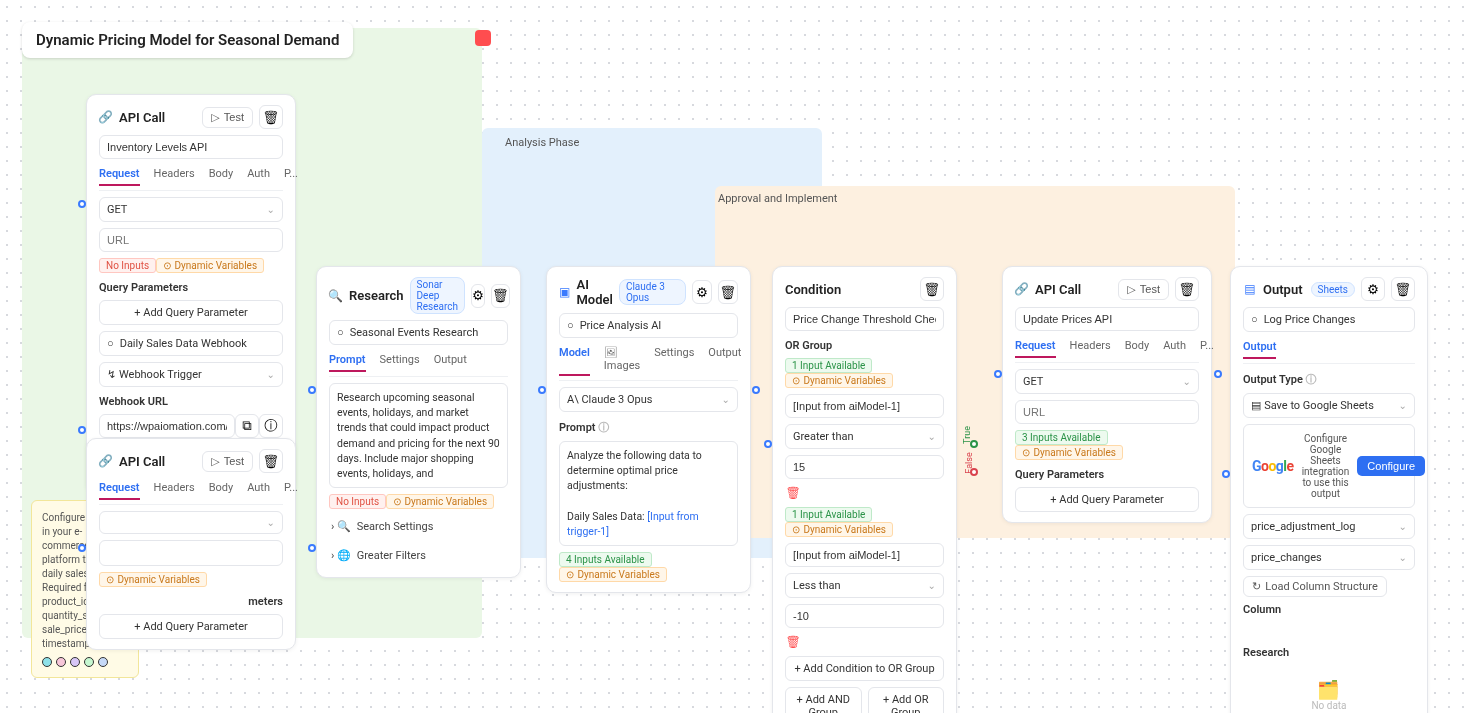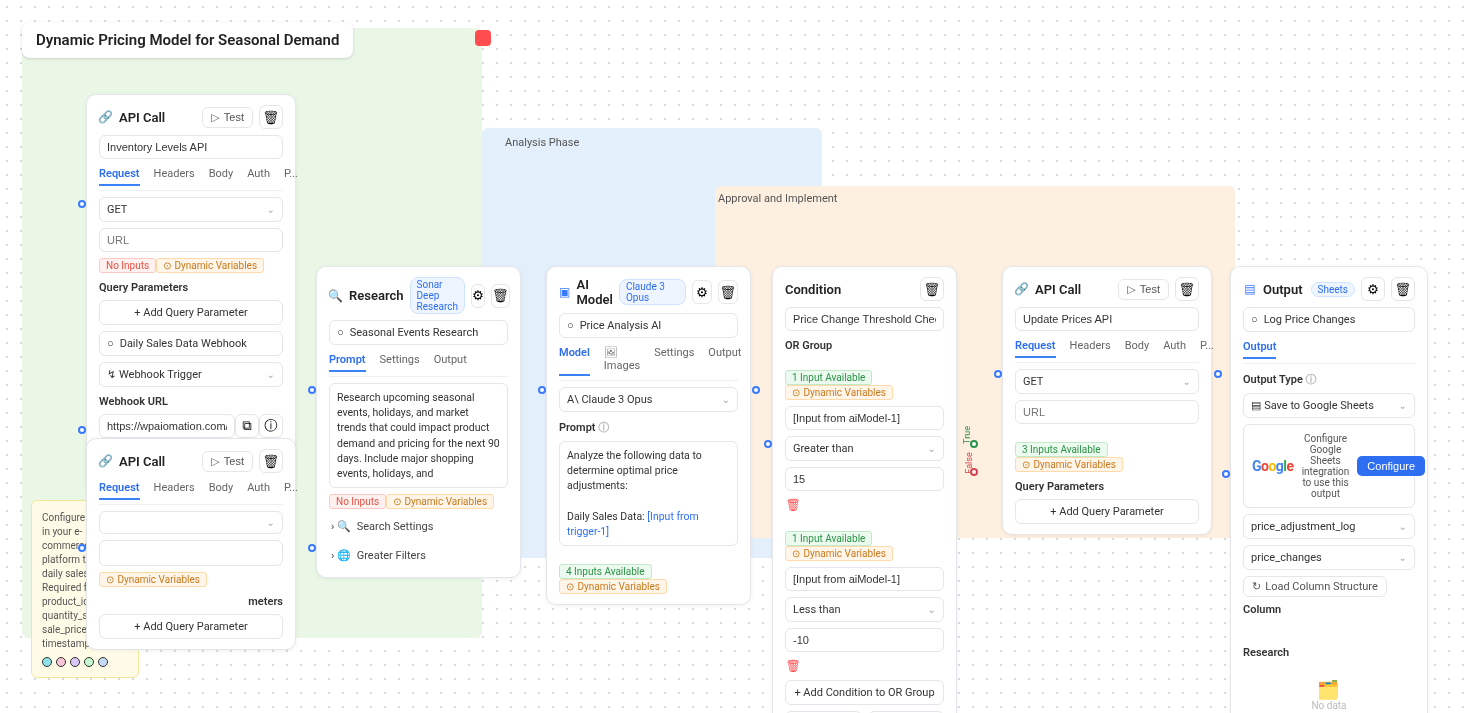--- a/index.html
+++ b/index.html
@@ -13,27 +13,27 @@
   .card-header { display:flex; align-items:center; gap:6px; }
   .card-header .title { font-weight:600; font-size:13px; flex:1; }
   .hdr-icon { width:14px; height:14px; display:flex; align-items:center; justify-content:center; color:#3a7afe; }
   .pill { font-size:10px; padding:1px 6px; border-radius:8px; border:1px solid #cfe3ff; color:#2e6ff2; background:#eef5ff; }
   .ghost-btn { border:1px solid #e4e6eb; background:#fff; border-radius:6px; padding:3px 8px; font-size:11px; color:#555; display:flex; align-items:center; gap:4px; cursor:pointer; }
   .icon-btn { border:1px solid #e4e6eb; background:#fff; border-radius:6px; width:24px; height:24px; display:flex; align-items:center; justify-content:center; cursor:pointer; }
   .txt-in { width:100%; border:1px solid #e4e6eb; border-radius:6px; padding:5px 7px; font-size:11px; color:#333; }
   .txt-in.subtle { color:#888; }
   .tabs { display:flex; gap:14px; border-bottom:1px solid #eef0f3; padding-bottom:4px; margin-top:2px; font-size:11px; }
   .tab { color:#666; cursor:pointer; padding-bottom:4px; }
-  .tab.active { color:#2e6ff2; border-bottom:2px solid #3b82f6; font-weight:600; }
+  .tab.active { color:#2e6ff2; border-bottom:2px solid #be185d; font-weight:600; }
   .sel { width:100%; border:1px solid #e4e6eb; border-radius:6px; padding:5px 7px; font-size:11px; color:#333; background:#fff; display:flex; justify-content:space-between; align-items:center; }
   .sel .chev { color:#aaa; font-size:10px; }
   .badge { font-size:10px; padding:1px 6px; border-radius:3px; display:inline-flex; align-items:center; gap:3px; }
   .badge.red { border:1px solid #ffc7c1; color:#e05244; background:#fff1ef; }
   .badge.orange { border:1px solid #ffd9a8; color:#c9791c; background:#fff6e9; }
-  .badge.green { border:1px solid #bfe9c9; color:#2b9348; background:#edfaef;margin-top:12px; }
+  .badge.green { border:1px solid #bfe9c9; color:#2b9348; background:#edfaef; }
   .section-label { font-size:11px; font-weight:600; color:#333; margin-top:2px; }
   .hint { font-size:10px; color:#9aa0a6; }
   .full-btn { border:1px solid #e4e6eb; border-radius:6px; text-align:center; padding:5px; font-size:11px; color:#333; cursor:pointer; }
   .sticky-note { position:absolute; background:#fffbe6; border:1px solid #f2e69a; border-radius:6px; padding:10px; font-size:10px; width:108px; color:#555; line-height:1.4; }
   .note-dots { display:flex; gap:4px; margin-top:6px; }
   .note-dots span { width:10px; height:10px; border-radius:50%; border:1px solid #333; }
   .row-flex { display:flex; align-items:center; flex-wrap:wrap; }
   .tiny-del { width:16px; height:16px; display:flex; align-items:center; justify-content:center; color:#ff4d4f; cursor:pointer; }
   .col-hdrs { display:flex; gap:30px; font-size:11px; font-weight:600; color:#333;flex-direction:column; }
   .nodata { text-align:center; color:#bbb; font-size:10px; padding:14px 0; }

